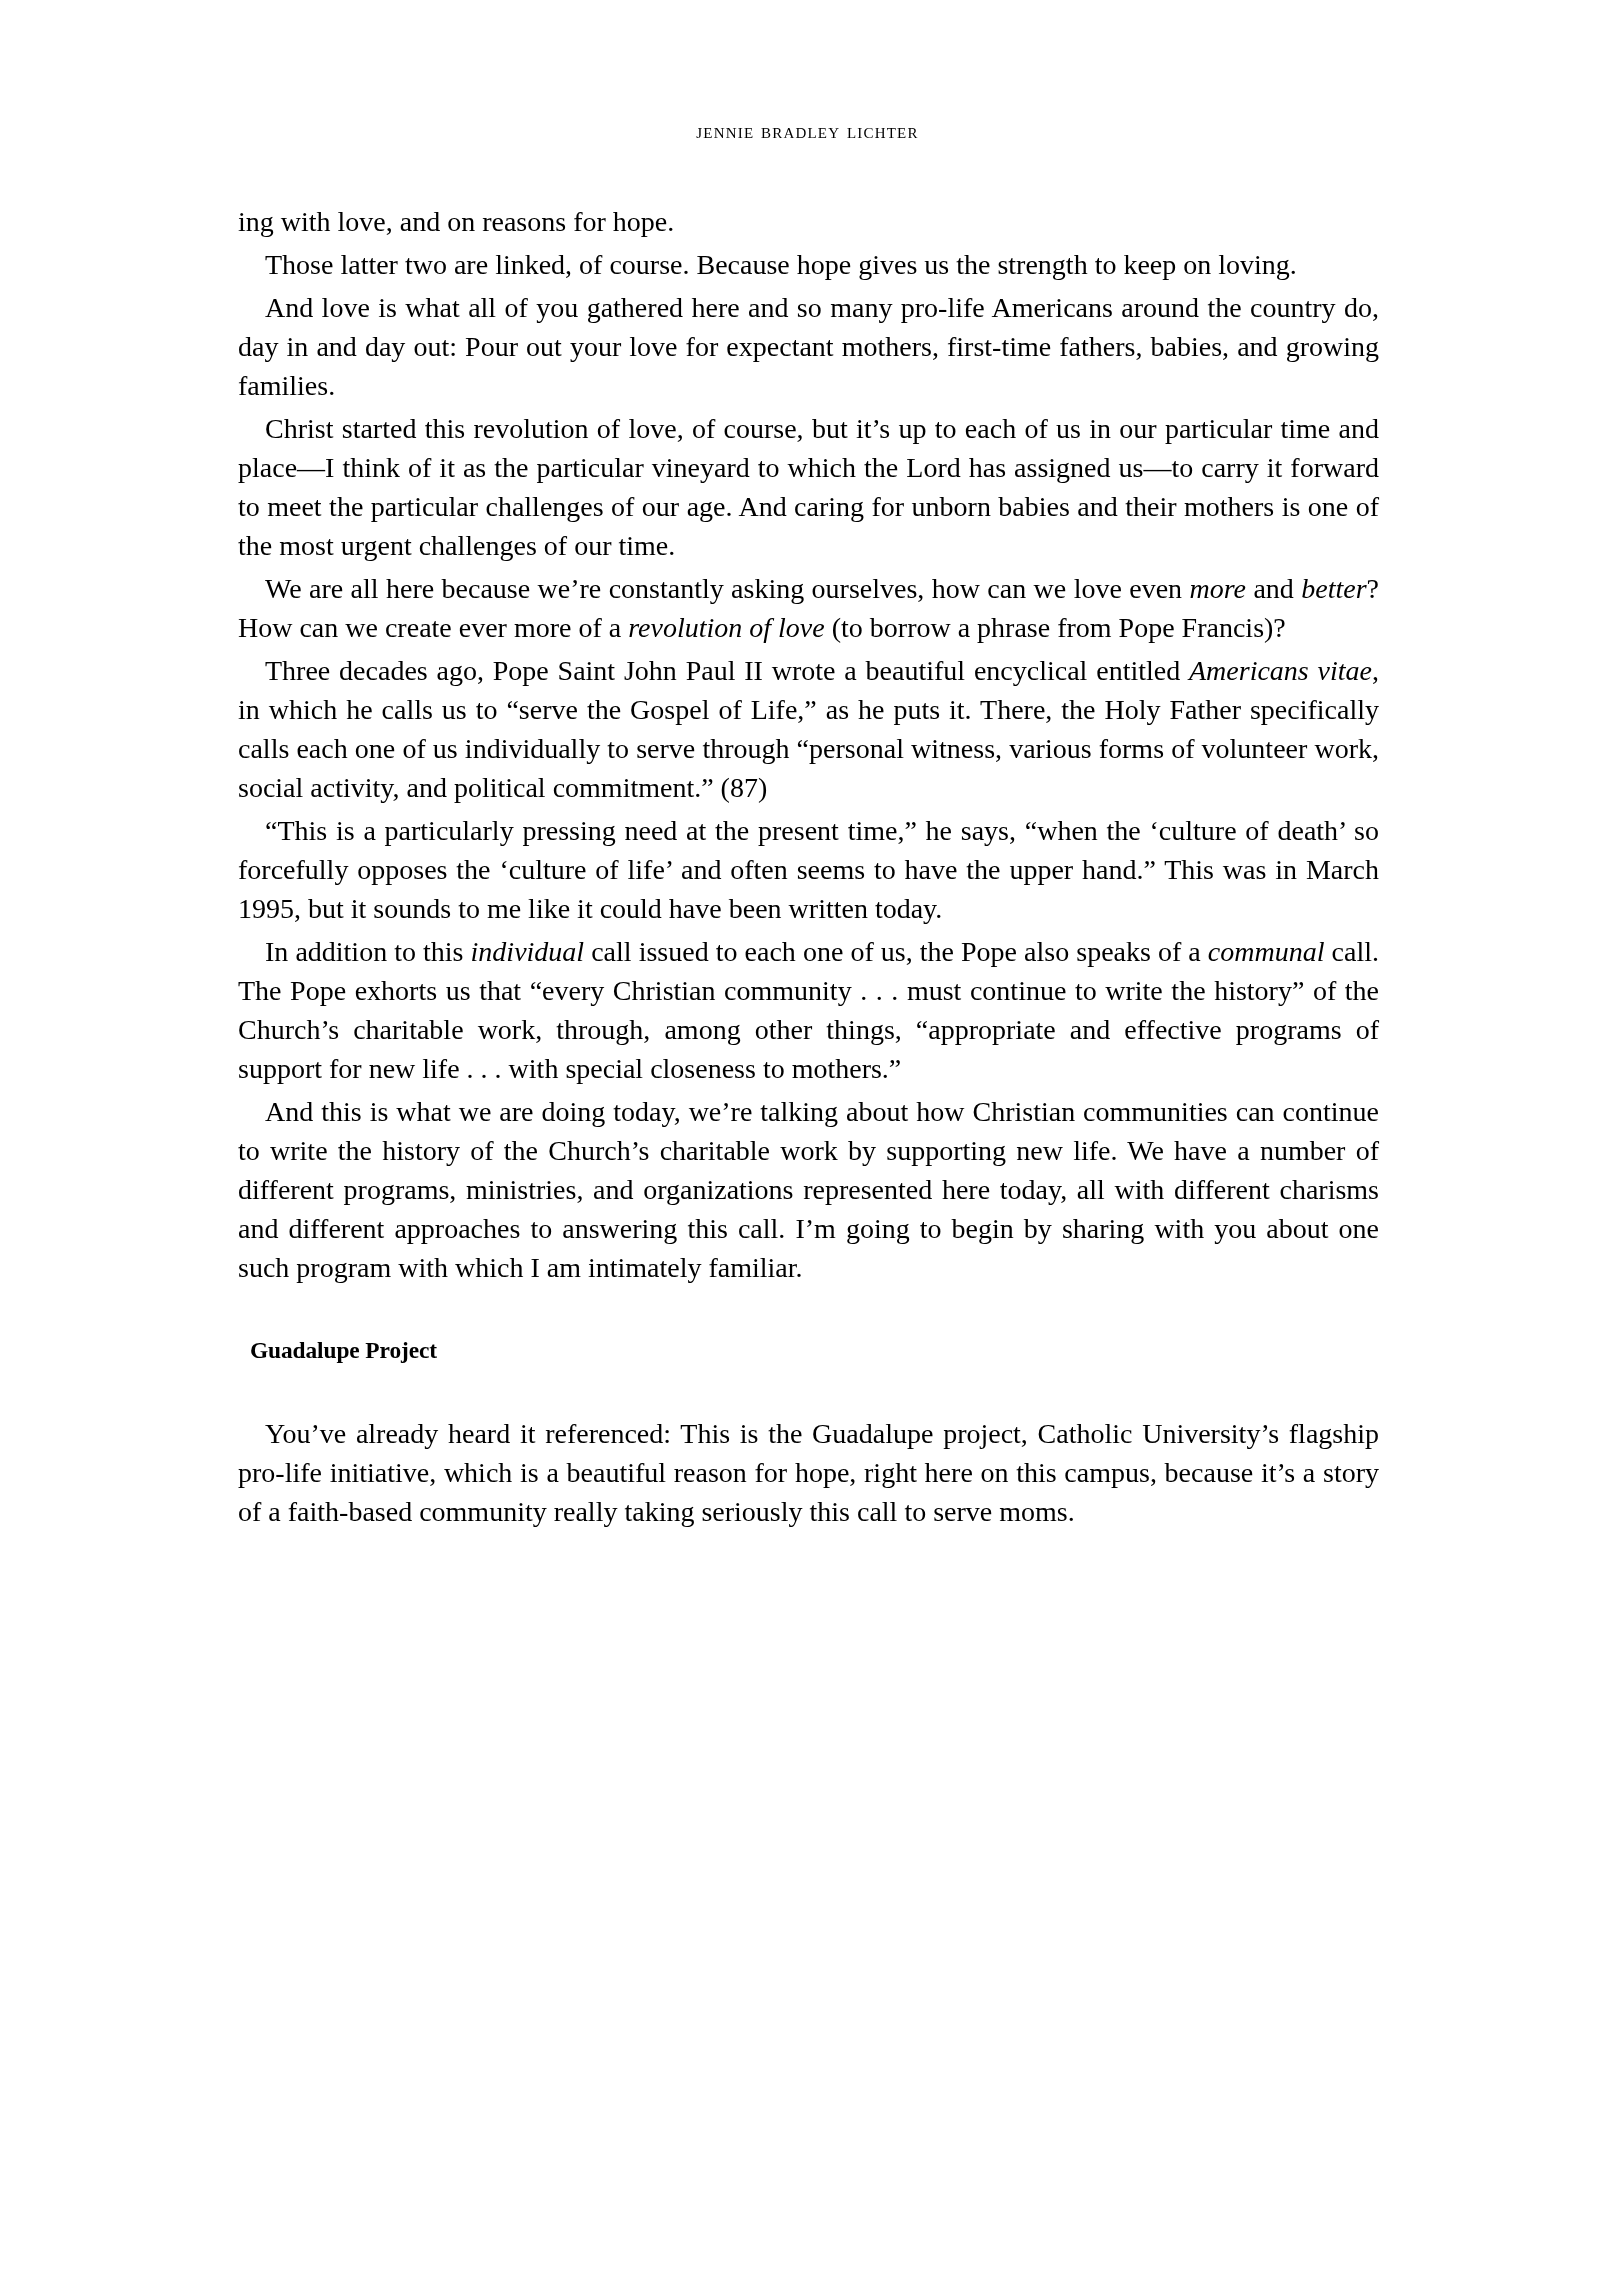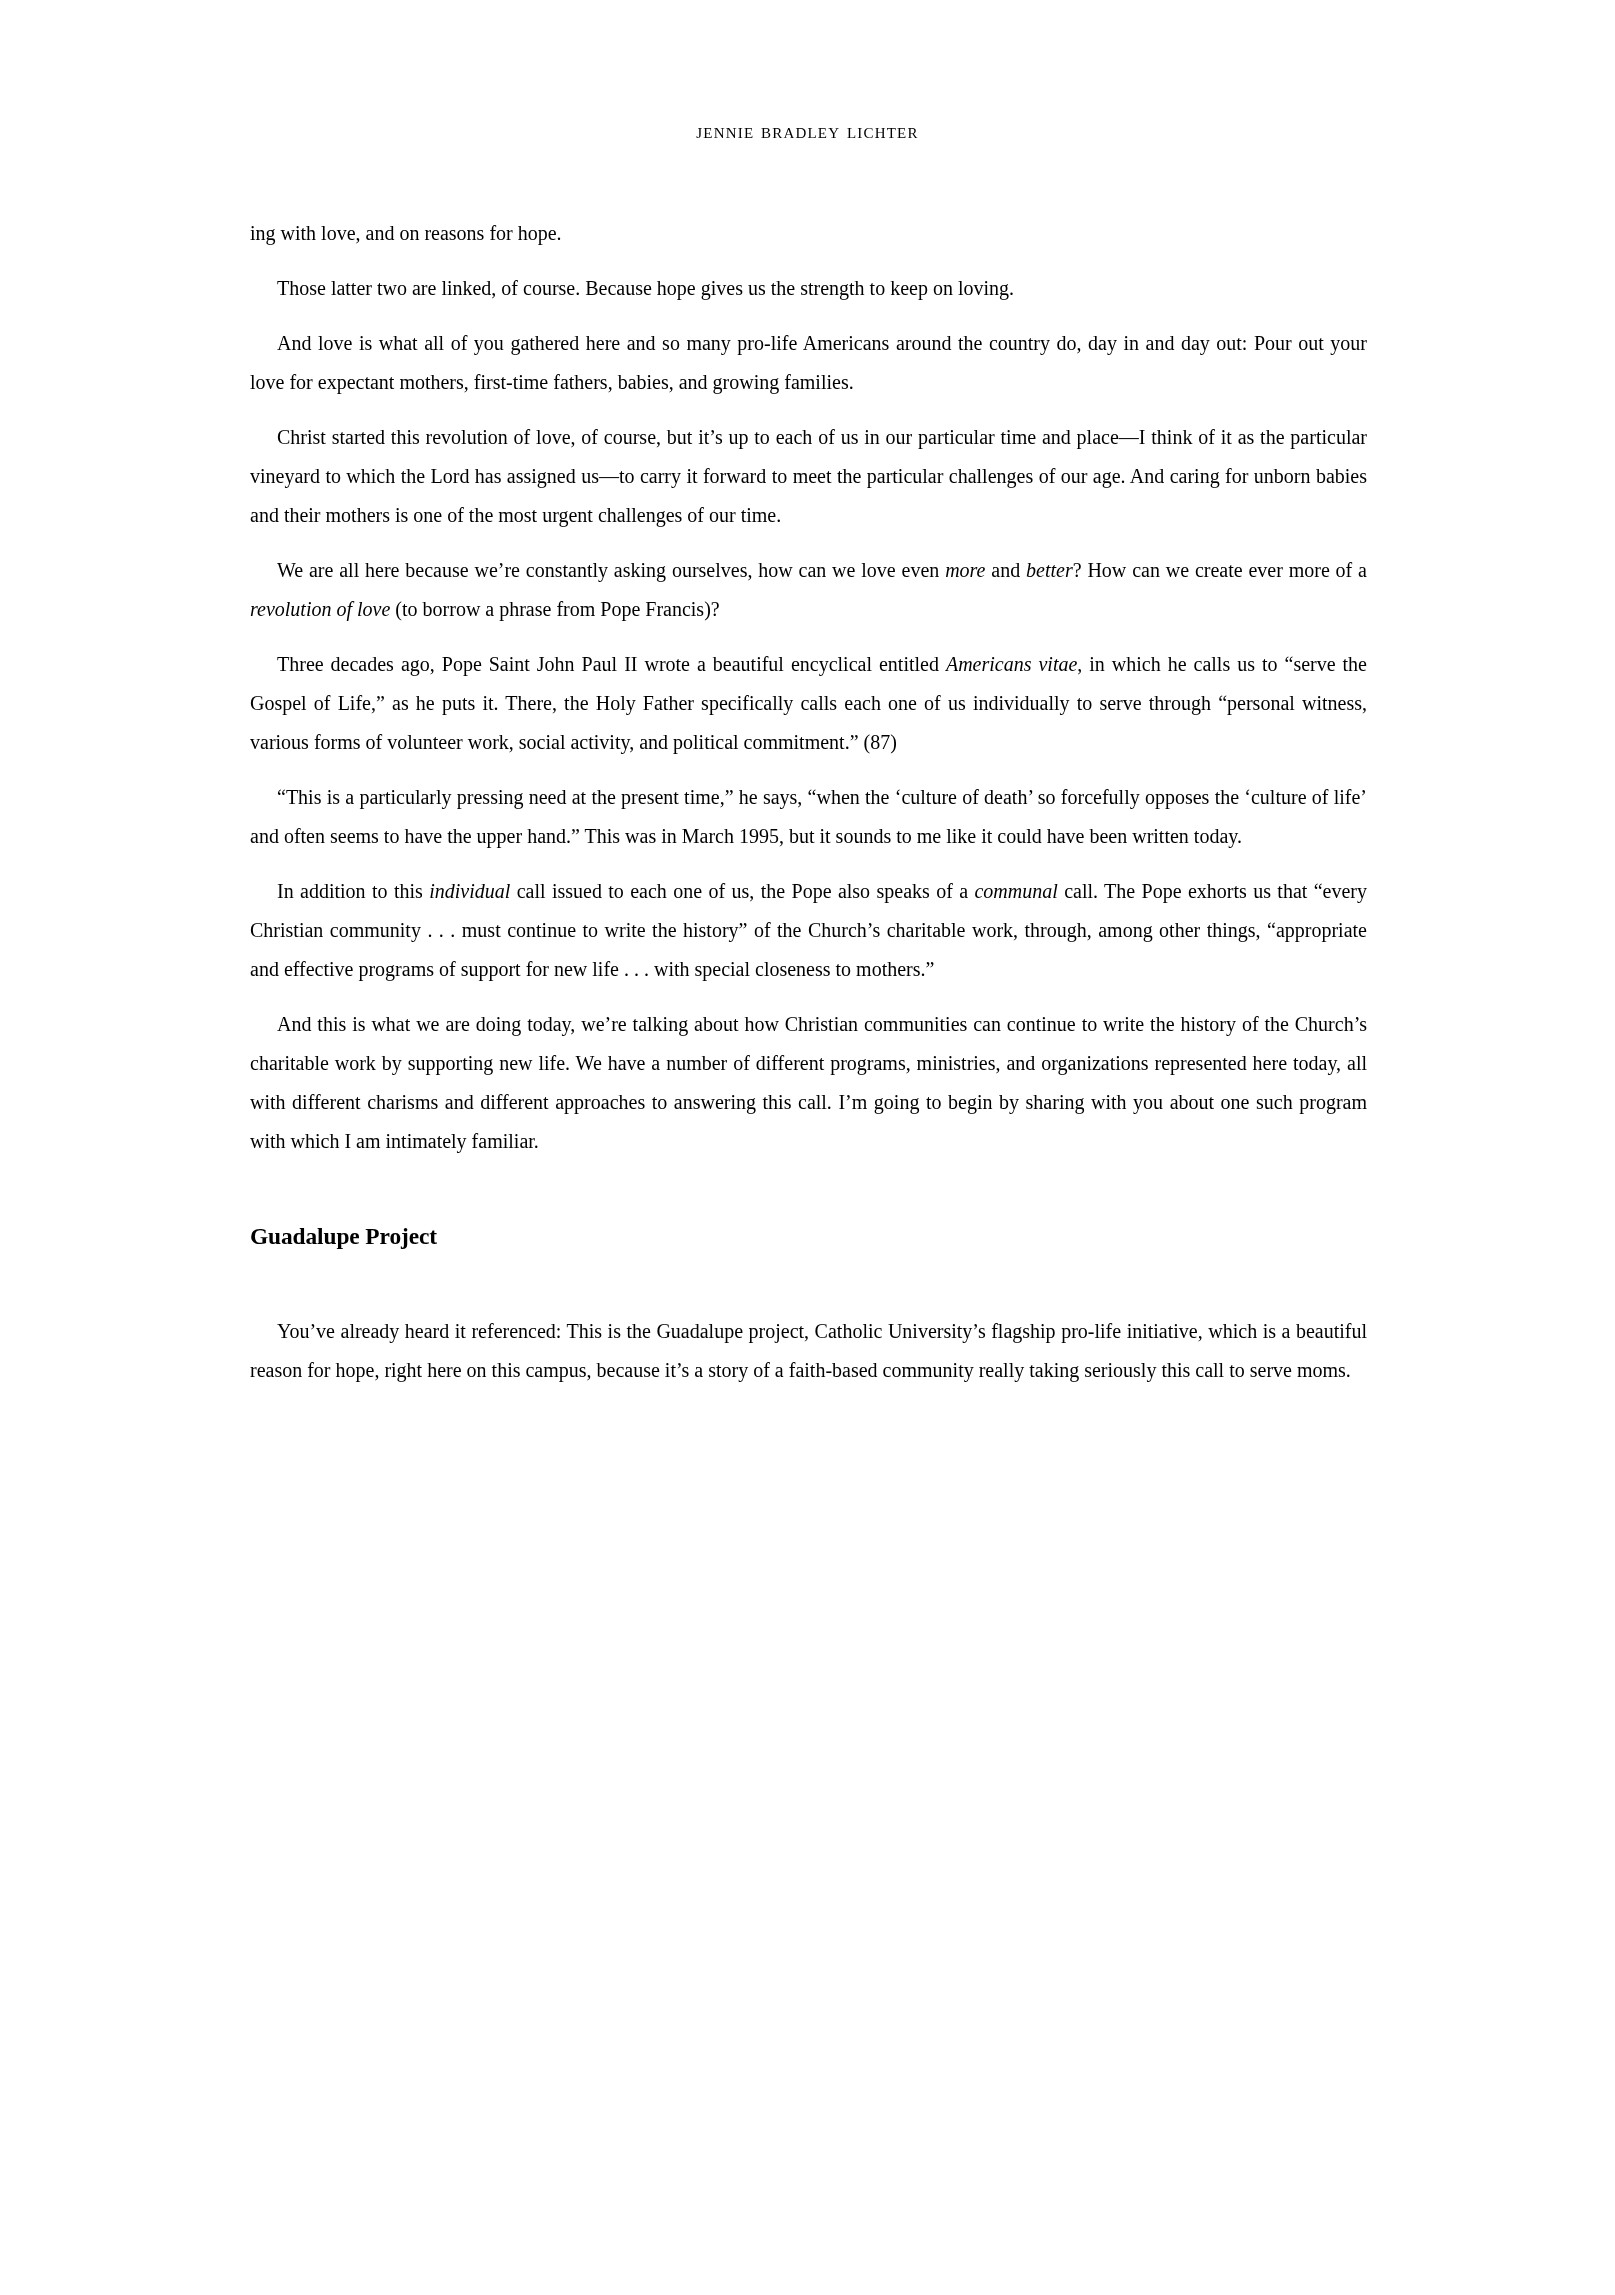--- a/index.html
+++ b/index.html
@@ -35,22 +35,22 @@
   .running-head::first-letter { }
 
   
   .textblock {
     position: absolute;
     top: 198px;
     left: 234px;
     width: 1149px;
   }
   p.para {
-    margin: 16px;
-    font-size: 20px;
+    margin: 4px;
+    font-size: 28px;
     line-height: 39px;
     text-align: justify;
     text-justify: inter-word;
     hyphens: none;
     -webkit-hyphens: none;
     text-indent: 0;
   }
   p.para.indent {
     text-indent: 27px;
   }

